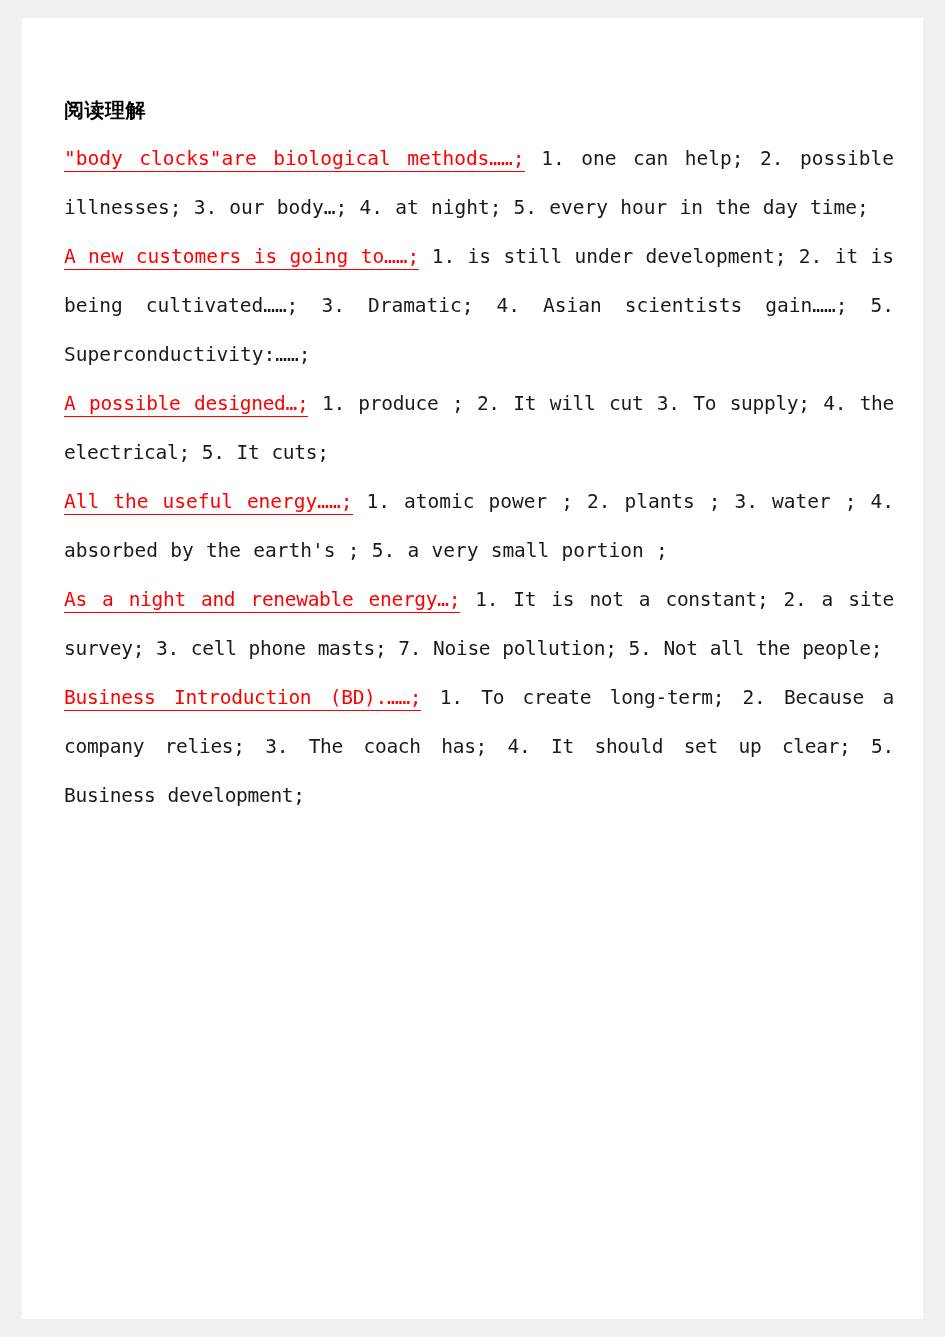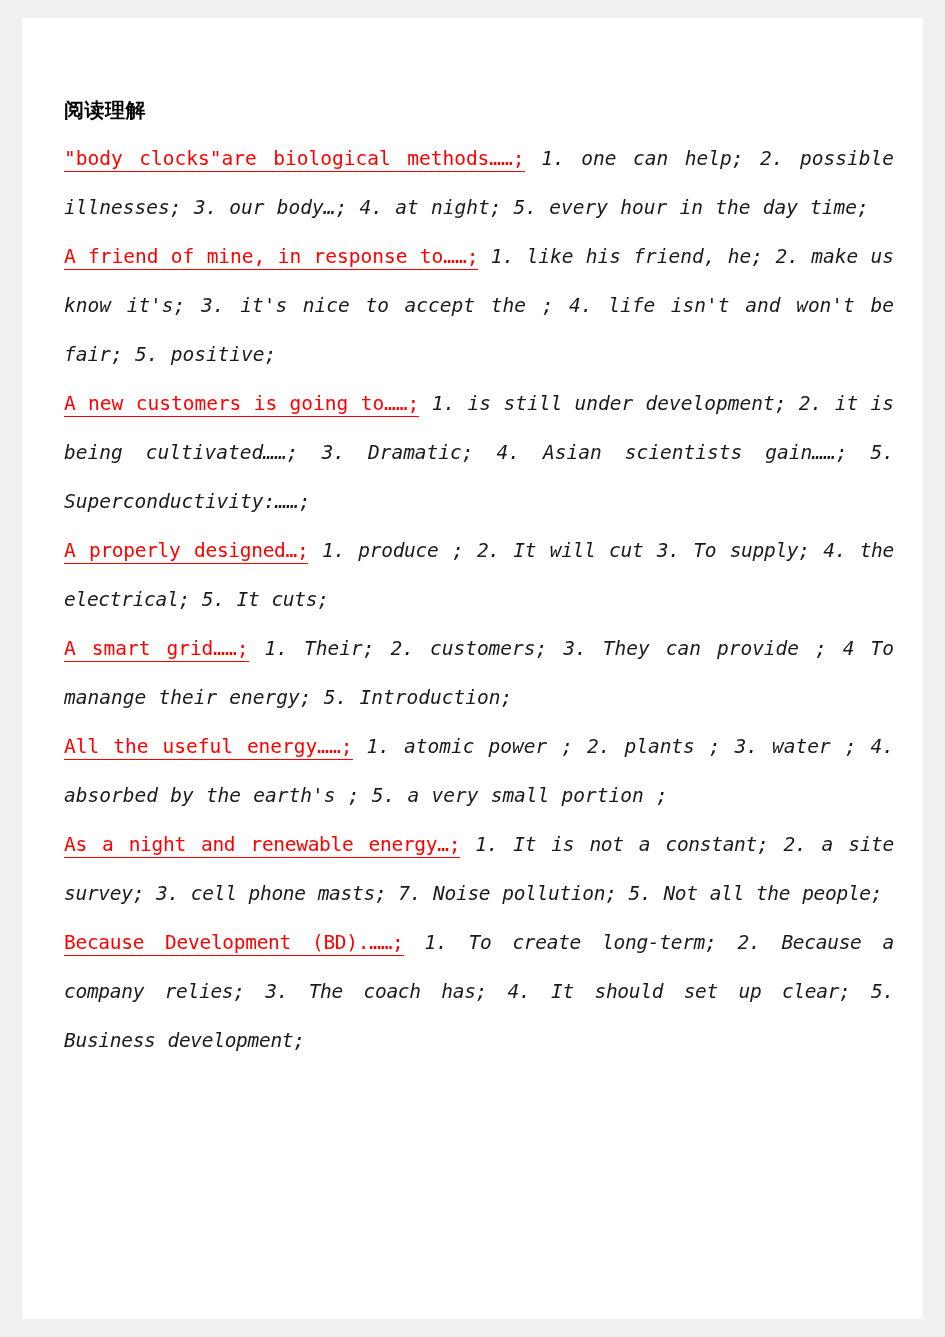--- a/index.html
+++ b/index.html
@@ -49,67 +49,58 @@
     word-spacing: 0.5px;
   }
   .entry .title {
     color: #ff0000;
     border-bottom: 1.5px solid #ff0000;
     padding-bottom: 1px;
     white-space: nowrap;
   }
   .entry .answers {
     color: #1a1a1a;
-    font-style: italic;
   }
   .gap-narrow { letter-spacing: -0.3px; }
 </style>
 </head>
 <body>
 
 <div class="page">
   <div class="page-body">
 
     <h1 class="section-heading">阅读理解</h1>
 
     <p class="entry">
       <span class="title">"body clocks"are biological methods……;</span>
       <span class="answers">1. one can help;  2. possible illnesses;  3. our body…;  4. at night;  5. every hour in the day time;</span>
     </p>
 
-    <p class="entry">
-      <span class="title">A friend of mine, in response to……;</span>
-      <span class="answers">1. like his friend, he;  2. make us know it's;  3. it's nice to accept the ;  4. life isn't and won't be fair;  5. positive;</span>
-    </p>
 
     <p class="entry">
       <span class="title">A new customers is going to……;</span>
       <span class="answers">1. is still under development;  2. it is being cultivated……;  3. Dramatic;  4. Asian scientists gain……;  5. Superconductivity:……;</span>
     </p>
 
     <p class="entry gap-narrow">
-      <span class="title">A properly designed…;</span>
+      <span class="title">A possible designed…;</span>
       <span class="answers">1.   produce ;  2. It will cut 3. To supply;  4.  the electrical;  5. It cuts;</span>
     </p>
 
-    <p class="entry">
-      <span class="title">A smart grid……;</span>
-      <span class="answers">1. Their;  2. customers;  3. They can provide ;  4 To manange  their energy;  5. Introduction;</span>
-    </p>
 
     <p class="entry">
       <span class="title">All the useful energy……;</span>
       <span class="answers">1. atomic power  ;  2. plants  ;  3. water ;  4. absorbed by the earth's  ;  5. a very small portion  ;</span>
     </p>
 
     <p class="entry gap-narrow">
       <span class="title">As a night and renewable energy…;</span>
       <span class="answers">1. It is not a constant;  2. a site survey; 3. cell phone masts; 7. Noise pollution; 5. Not all the people;</span>
     </p>
 
 
     <p class="entry gap-narrow">
-      <span class="title">Because Development (BD).……;</span>
+      <span class="title">Business Introduction (BD).……;</span>
       <span class="answers">1. To create long-term; 2. Because a company relies; 3. The coach has; 4. It should set up clear; 5. Business development;</span>
     </p>
 
   </div>
 </div>
 
 </body></html>

